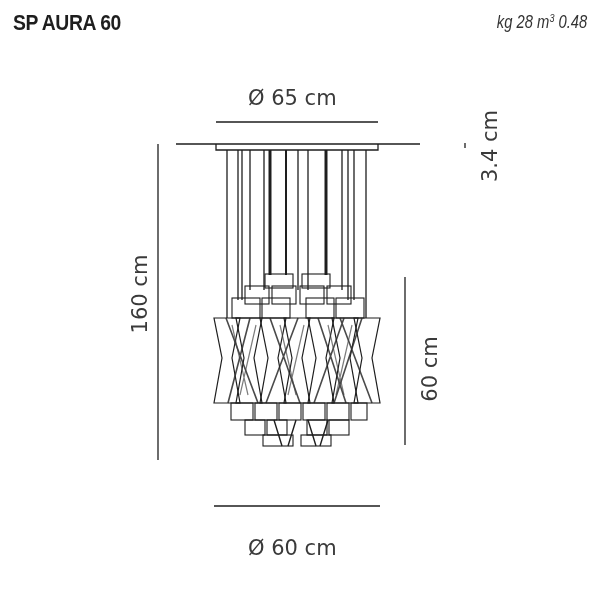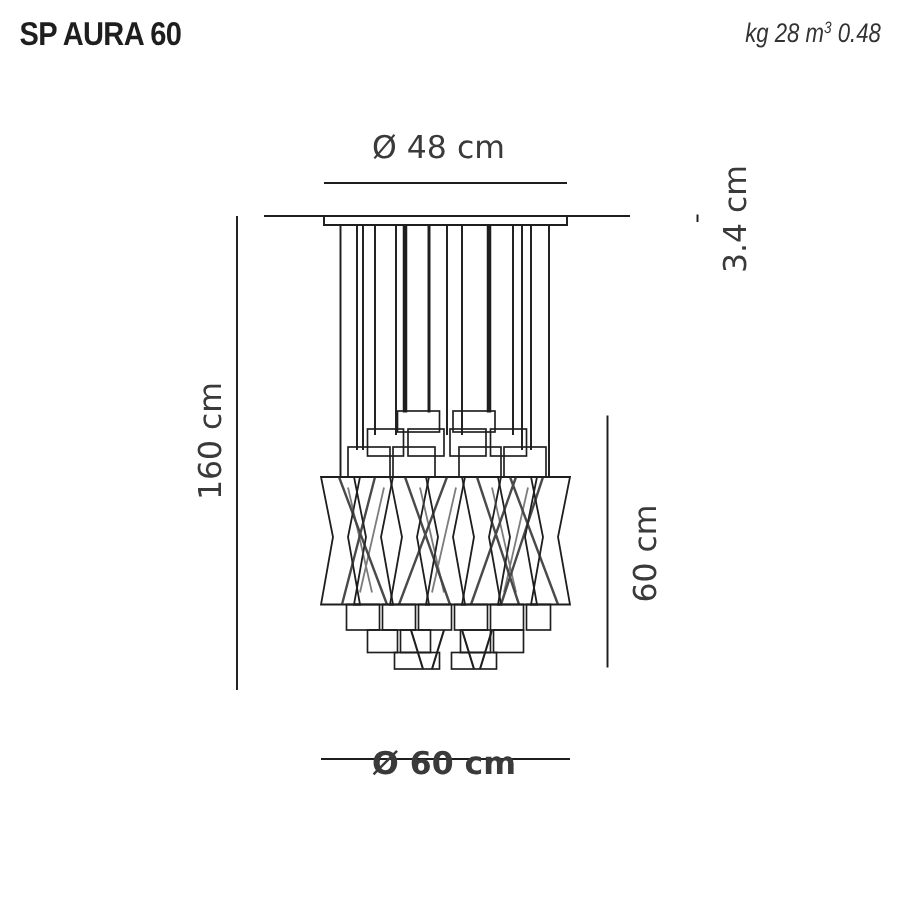--- a/index.html
+++ b/index.html
@@ -17,21 +17,21 @@
     transform: scaleX(0.82); transform-origin: right top;
     white-space: nowrap;
   }
   .meta sup { font-size: 11px; vertical-align: 6px; }
   .dim {
     position: absolute;
     font-family: "DejaVu Sans", sans-serif;
     font-size: 21px; color: #3a3a3a; white-space: nowrap;
   }
   .dim-top { left: 248px; top: 86px; }
-  .dim-bottom { left: 248px; top: 497px; font-weight: bold; }
+  .dim-bottom { left: 248px; top: 536px; }
   .rot { transform: rotate(-90deg); transform-origin: center center; }
   .dim-160 { left: 95px; top: 282px; width: 90px; text-align: center; }
   .dim-60 { left: 390px; top: 357px; width: 80px; text-align: center; }
   .dim-34 { left: 440px; top: 134px; width: 100px; text-align: center; }
   svg { position: absolute; left: 0; top: 0; }
 </style>
 </head>
 <body>
 
 <div class="title">SP AURA 60</div>
@@ -109,17 +109,17 @@
       <rect x="267" y="420" width="20" height="15"></rect>
       <rect x="307" y="420" width="20" height="15"></rect>
       <rect x="329" y="420" width="20" height="15"></rect>
       <rect x="263" y="435" width="30" height="11"></rect>
       <rect x="301" y="435" width="30" height="11"></rect>
       <path d="M274,420 L282,446 M296,420 L288,446 M308,420 L316,446 M328,420 L320,446" stroke-width="1.4"></path>
     </g>
   </g>
 </svg>
 
-<div class="dim dim-top">Ø 48 cm</div>
+<div class="dim dim-top">Ø 65 cm</div>
 <div class="dim dim-34 rot">3.4 cm</div>
 <div class="dim dim-160 rot">160 cm</div>
 <div class="dim dim-60 rot">60 cm</div>
 <div class="dim dim-bottom">Ø 60 cm</div>
 
 </body></html>

